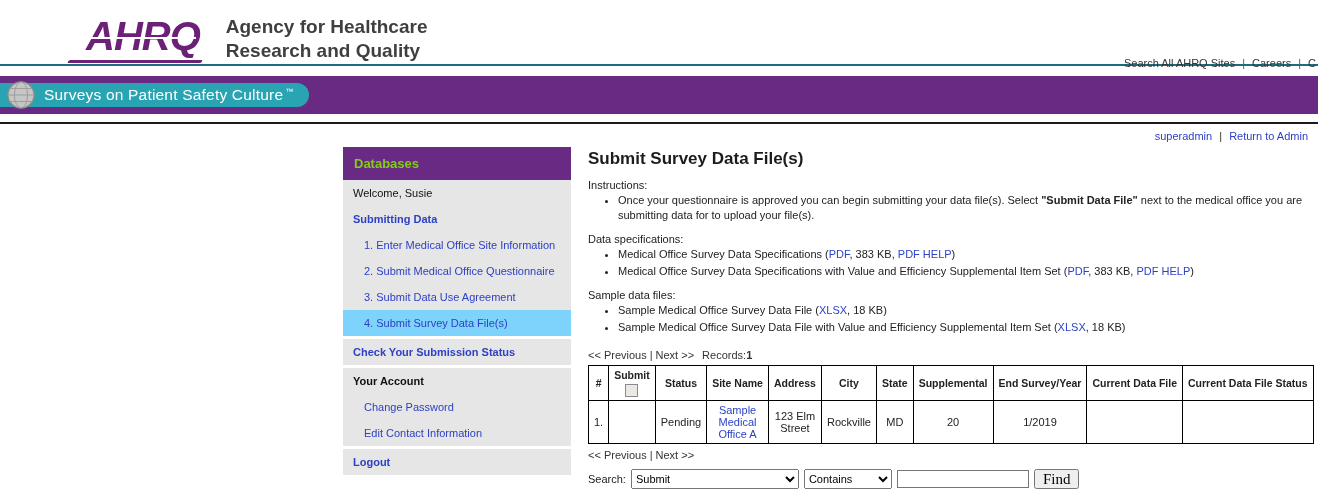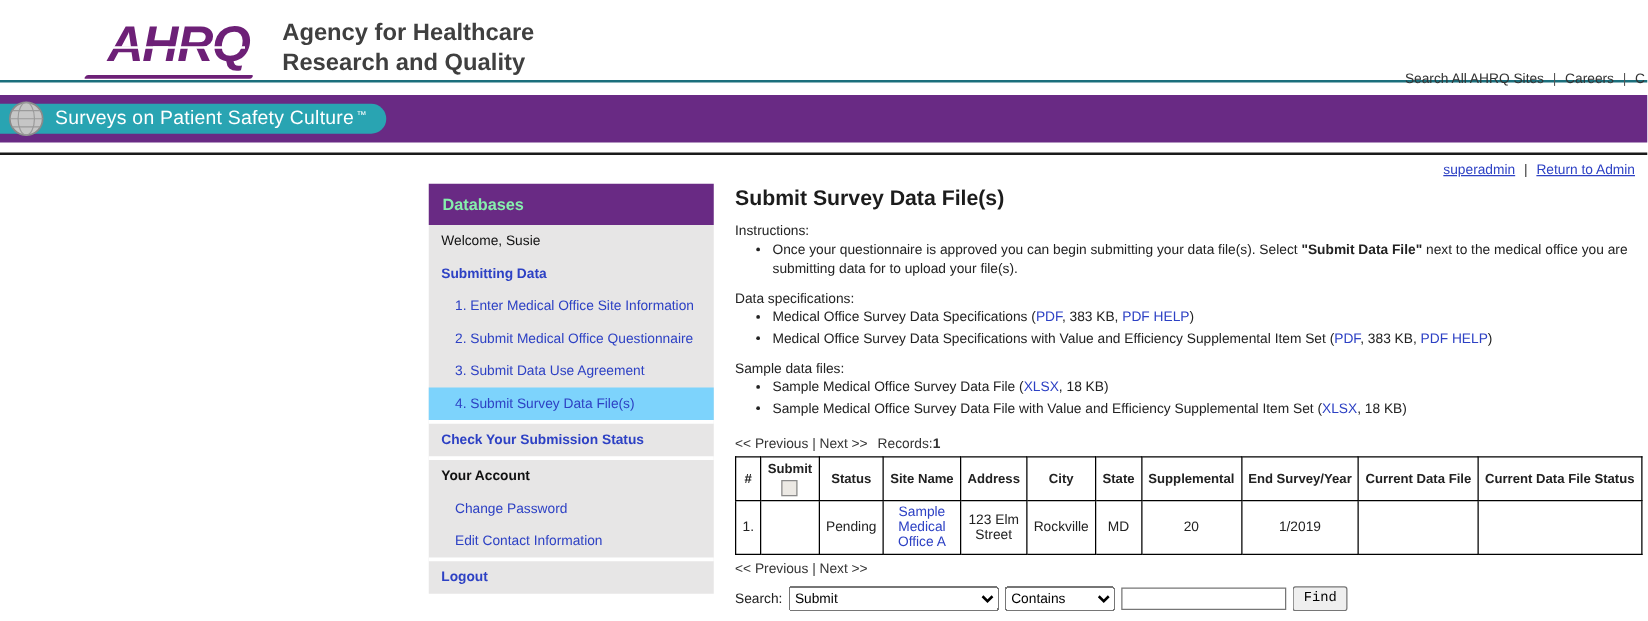--- a/index.html
+++ b/index.html
@@ -29,27 +29,27 @@
   .globe { position:absolute; left:6px; top:4px; z-index:2; }
   .banner-badge { height:24px; background:#29a4b2; border-radius:0 15px 15px 0;
                   display:flex; align-items:center; padding:0 16px 0 44px; color:#fff;
                   font-size:15.5px; letter-spacing:.2px; }
   .banner-badge sup { font-size:8px; margin-left:2px; align-self:flex-start; padding-top:4px; }
   .content-rule { height:2px; background:#1a1a1a; margin-top:8px; }
 
   
   .content { padding:4px 6px 0 343px; }
   .admin-bar { text-align:right; font-size:11px; padding:2px 4px 5px 0; }
-  .admin-bar .blue { color:#2d41c4;text-decoration:underline; }
+  .admin-bar .blue { color:#2d41c4; }
   .admin-sep { color:#333; margin:0 4px; }
   .layout { display:flex; align-items:flex-start; }
 
   
   .sidebar { width:228px; flex:0 0 228px; font-size:11px; }
-  .sidebar-header { background:#692a84; color:#86efac; font-weight:bold; font-size:13px;
+  .sidebar-header { background:#692a84; color:#84cc16; font-weight:bold; font-size:13px;
                     padding:9px 11px; }
   .sidebar-body { background:#e7e6e6; }
   .side-item { display:block; padding:7px 10px; color:#2d41c4; }
   .side-item.black { color:#111; }
   .side-item.bold { font-weight:bold; }
   .side-item.indent { padding-left:21px; }
   .side-item.active { background:#7dd3fc; }
   .side-sep { border-top:3px solid #fff; }
 
   
@@ -74,21 +74,21 @@
   .sort-box { display:block; width:13px; height:13px; margin:3px auto 0; background:#ece9e4;
               border:1px solid #8a8a8a; }
 
   
   .search-row { display:flex; align-items:center; gap:5px; margin-top:8px; font-size:11px; }
   .search-row select { font-size:11px; height:20px; font-family:inherit; }
   .sel-field { width:168px; }
   .sel-op { width:88px; }
   .search-input { width:132px; height:18px; font-size:11px; border:1px solid #767676;
                   padding:0 3px; font-family:inherit; }
-  .find-btn { font-size:11px; height:20px; padding:0 7px; font-family:Liberation Mono, monospace; }
+  .find-btn { font-size:15px; height:20px; padding:0 7px; font-family:Liberation Serif, serif; }
 </style>
 </head>
 <body>
 
 <div class="top-header">
   <div class="logo-wrap">
     <div class="ahrq-logo">
       <span>AHRQ</span>
       <span class="stripe"></span>
     </div>

